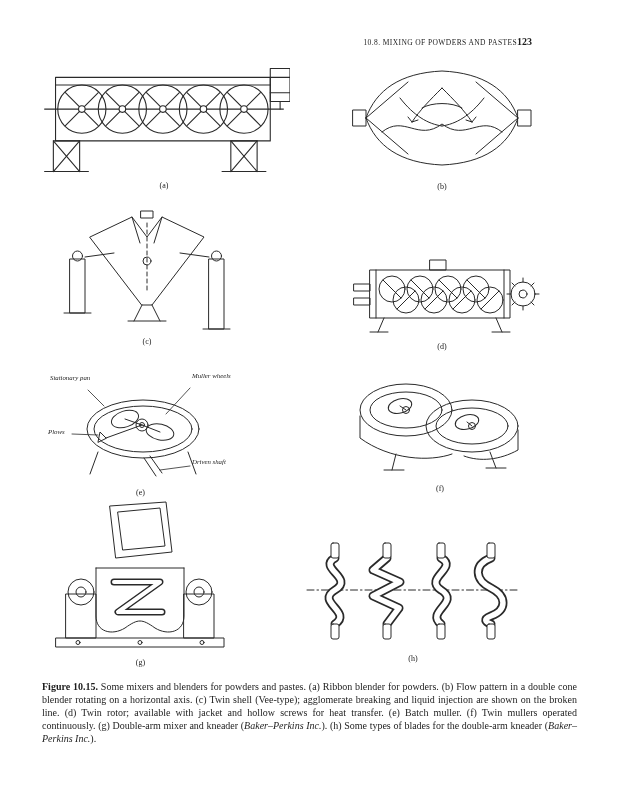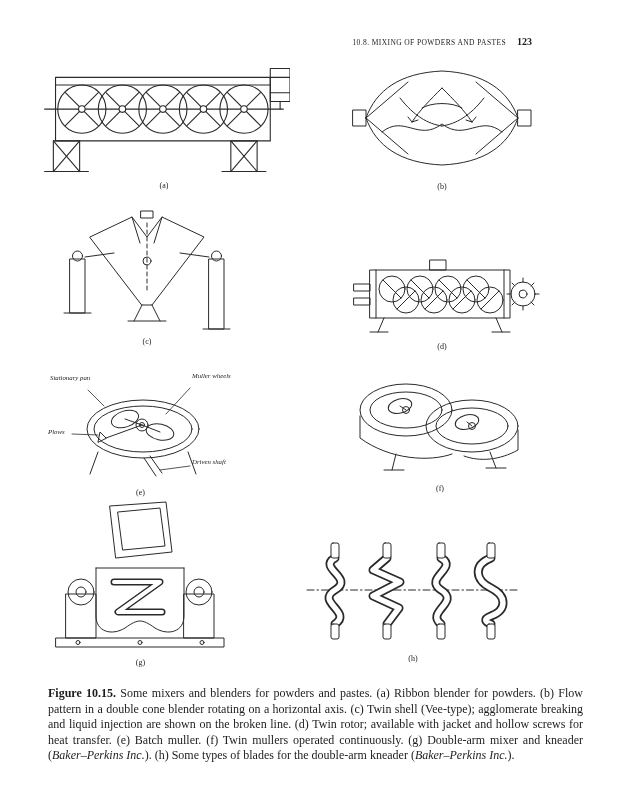--- a/index.html
+++ b/index.html
@@ -2,21 +2,21 @@
 <html><head>
 <meta charset="utf-8">
 <style>
   html,body{margin:0;padding:0;background:#fff;}
   .page{
     position:relative;width:618px;height:800px;background:#ffffff;
     font-family:"Liberation Serif", serif;color:#1c1c1c;overflow:hidden;
   }
   .running-head{
     position:absolute;top:36px;right:86px;
-    display:flex;align-items:baseline;gap:11px;white-space:nowrap;
+    display:flex;align-items:baseline;gap:0;white-space:nowrap;
   }
   .head-title{font-size:7.5px;letter-spacing:0.4px;}
   .page-num{font-size:10px;font-weight:bold;}
   figure.fig{position:absolute;margin:0;text-align:center;}
   figure.fig svg{display:block;width:100%;height:auto;}
   .fig-label{display:block;font-size:8px;margin-top:4px;}
   .fig-a{left:38px;top:62px;width:252px;}
   .fig-b{left:352px;top:58px;width:180px;}
   .fig-c{left:62px;top:203px;width:170px;}
   .fig-d{left:342px;top:248px;width:200px;}
@@ -30,22 +30,22 @@
   .fig-h .fig-label{margin-top:10px;}
   .anno{
     position:absolute;font-style:italic;font-size:6.8px;line-height:1.15;
     text-align:left;color:#1c1c1c;
   }
   .anno-stationary{left:2px;top:2px;width:44px;}
   .anno-muller{left:144px;top:0px;width:40px;}
   .anno-plows{left:0px;top:56px;width:30px;}
   .anno-driven{left:144px;top:86px;width:40px;}
   .caption{
-    position:absolute;left:42px;top:680px;width:535px;margin:6px;
-    font-size:12px;line-height:1.3;text-align:justify;
+    position:absolute;left:42px;top:680px;width:535px;margin:0;
+    font-size:10px;line-height:1.3;text-align:justify;
   }
 </style>
 </head>
 <body>
 
 <div class="page">
 
   <header class="running-head">
     <span class="head-title">10.8. MIXING OF POWDERS AND PASTES</span>
     <span class="page-num">123</span>

